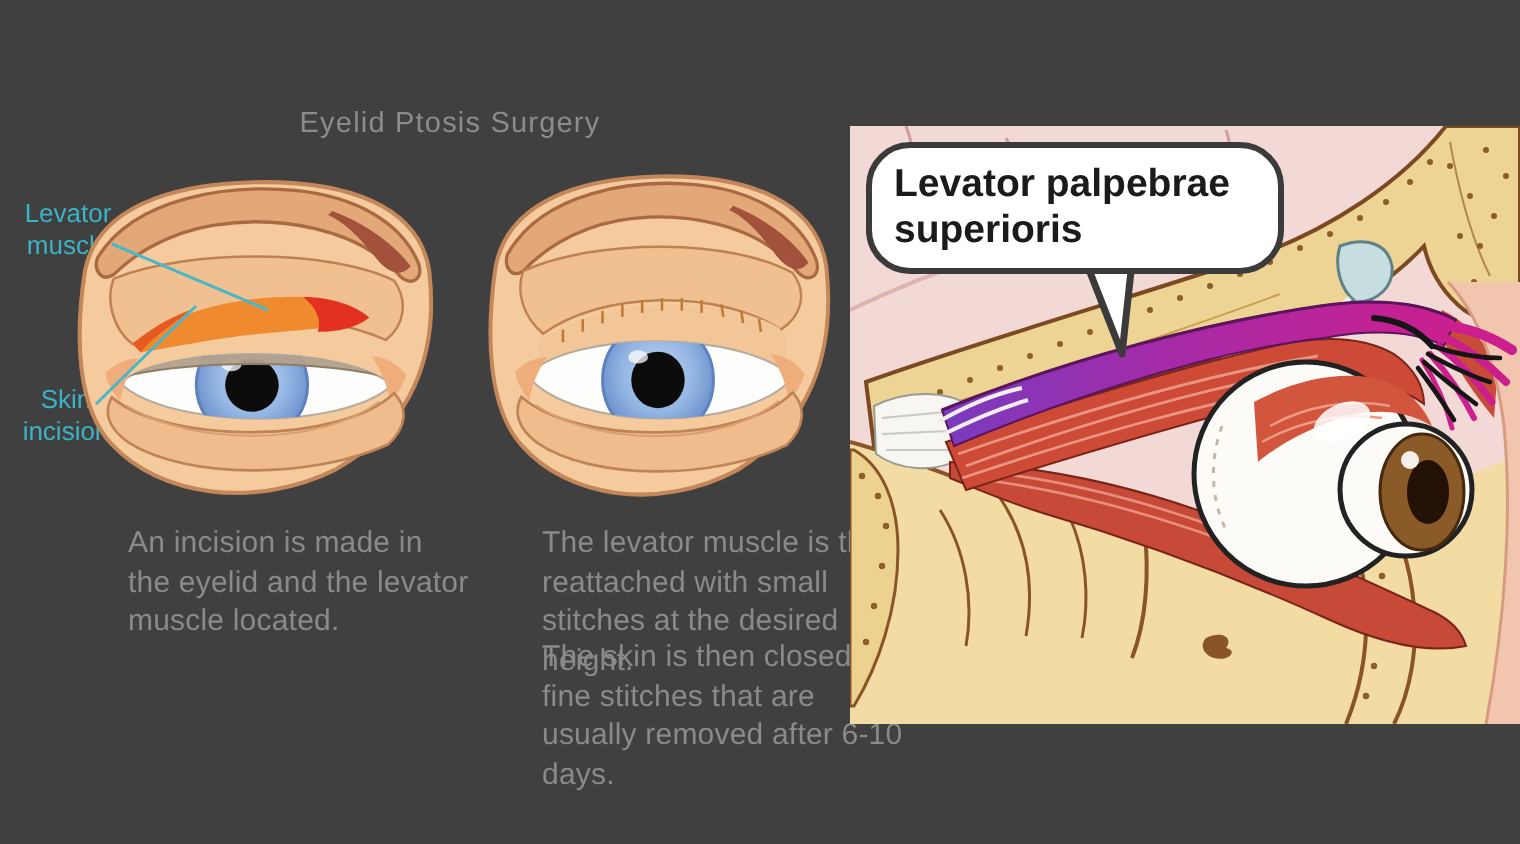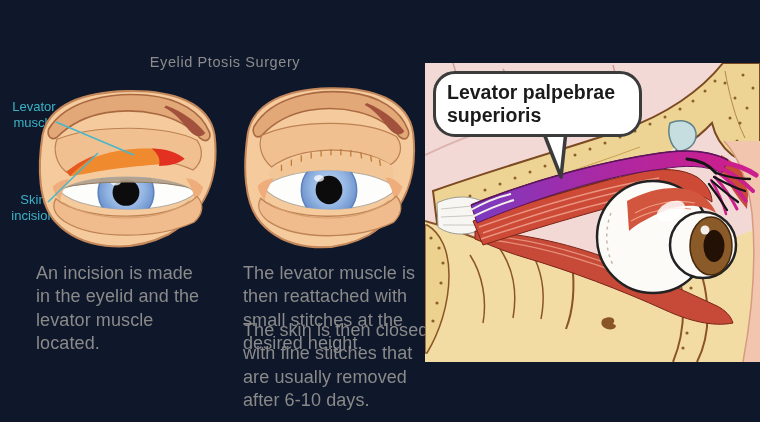--- a/index.html
+++ b/index.html
@@ -1,30 +1,30 @@
 <!DOCTYPE html>
 <html><head>
 <meta charset="utf-8">
 <style>
   html,body{margin:0;padding:0;background:#ffffff;}
   .stage{
-    position:relative;width:760px;height:422px;background:#0f172a;
+    position:relative;width:760px;height:422px;background:#404040;
     font-family:"Liberation Sans","DejaVu Sans",sans-serif;overflow:hidden;
   }
   .title{
     position:absolute;left:120px;top:54px;width:210px;text-align:center;
     font-size:14.5px;letter-spacing:.6px;color:#8c8c8c;
   }
   .anno-label{
     position:absolute;color:#3bb3c6;font-size:13px;line-height:1.22;text-align:center;
   }
   .label-levator{left:4px;top:99px;width:60px;}
   .label-skin{left:4px;top:192px;width:58px;}
   .caption{
-    position:absolute;color:#8a8a8a;font-size:18px;line-height:1.3;letter-spacing:.1px;
+    position:absolute;color:#8a8a8a;font-size:15px;line-height:1.3;letter-spacing:.1px;margin-left:28px;
   }
   .c1{left:36px;top:262px;width:172px;}
   .c2{left:243px;top:262px;width:188px;}
   .c3{left:243px;top:319px;width:188px;}
   .eye{position:absolute;}
   .eye1{left:24px;top:86px;width:206px;height:168px;}
   .eye2{left:230px;top:83px;width:198px;height:172px;}
   .leaders{position:absolute;left:0;top:0;width:760px;height:422px;pointer-events:none;}
   .anatomy{
     position:absolute;left:425px;top:63px;width:335px;height:299px;

